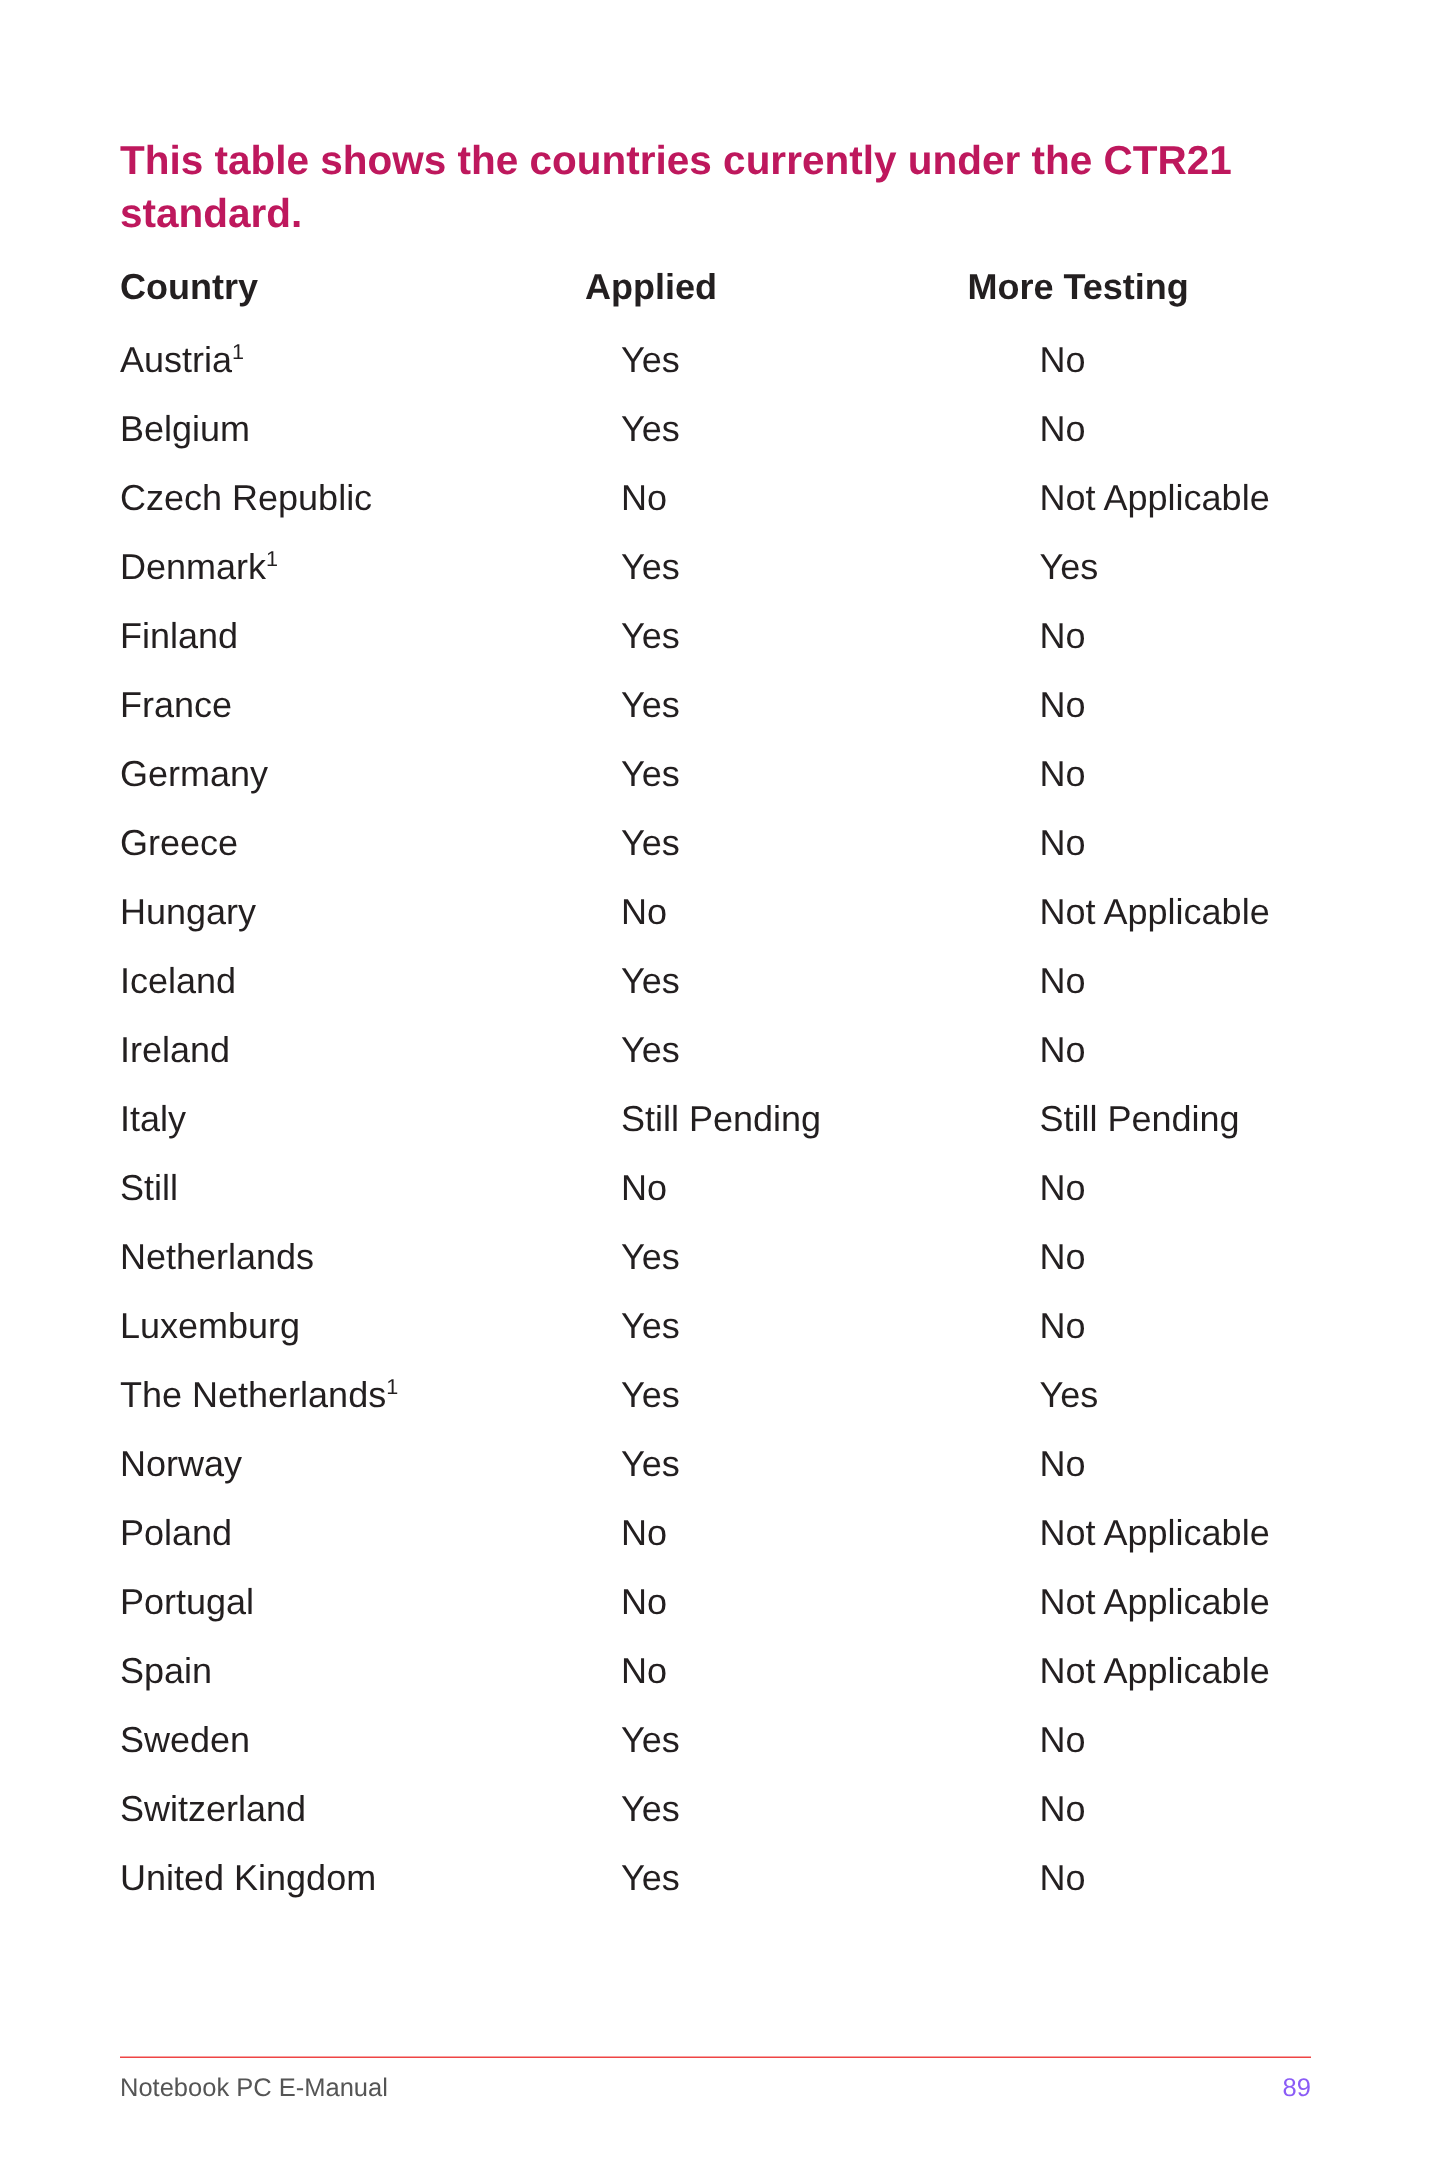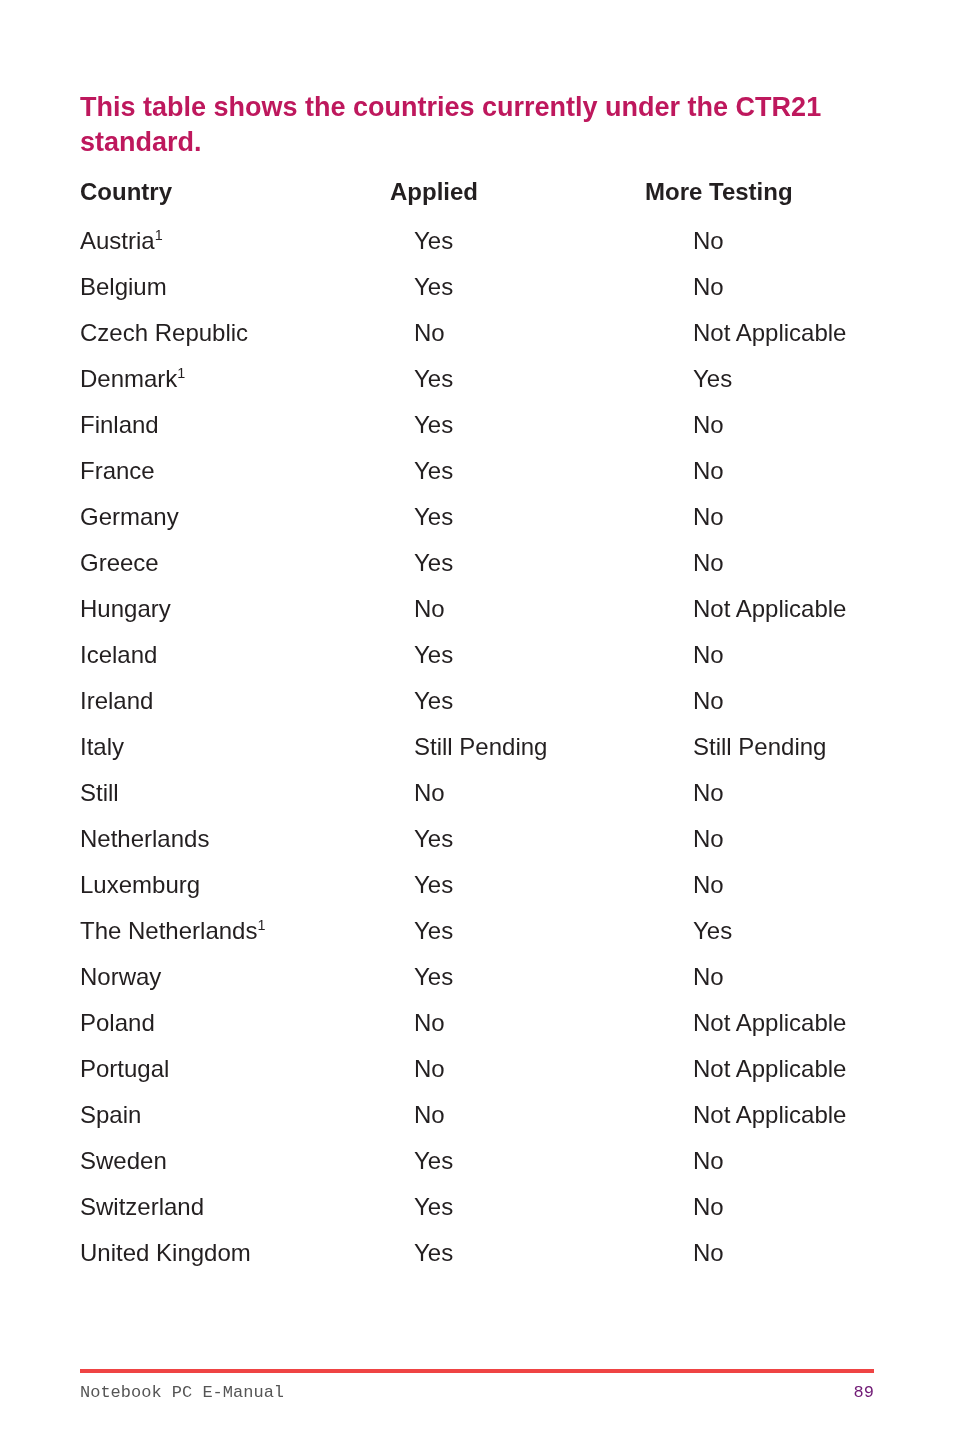--- a/index.html
+++ b/index.html
@@ -53,31 +53,30 @@
     sup {
       font-size: 0.6em;
       vertical-align: super;
       line-height: 0;
     }
     .footer {
       position: absolute;
       bottom: 36px;
       left: 80px;
       right: 80px;
-      border-top: 4px solid #ef4444;
+      border-top: 1px solid #ef4444;
       padding-top: 10px;
       display: flex;
       justify-content: space-between;
       align-items: center;
       font-size: 17px;
       color: #555;
-      font-family: Liberation Mono, monospace;
     }
     .page-num {
-      color: #701a75;
+      color: #8b5cf6;
     }
   </style>
 </head>
 <body>
 
 <div class="title">This table shows the countries currently under the CTR21 standard.</div>
 
 <div class="table">
   <div class="header-row">
     <div class="col-country">Country</div>

